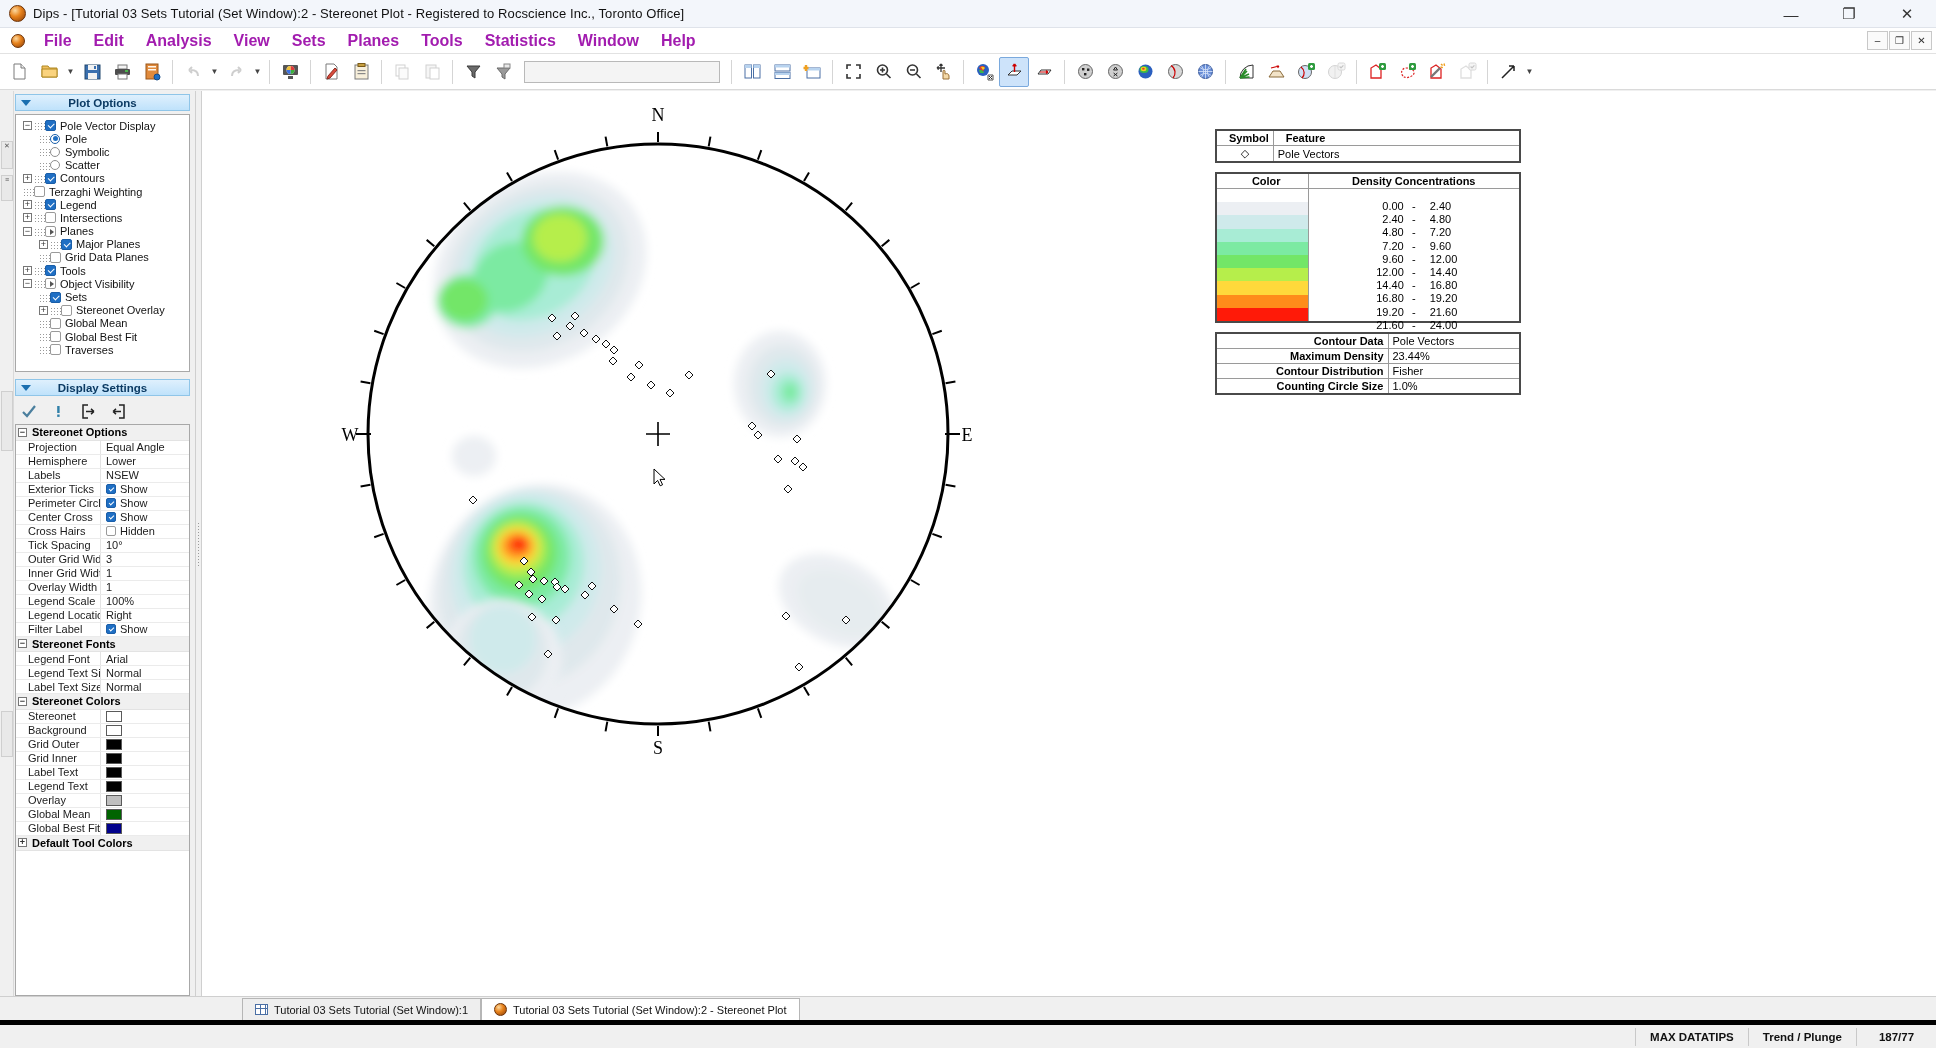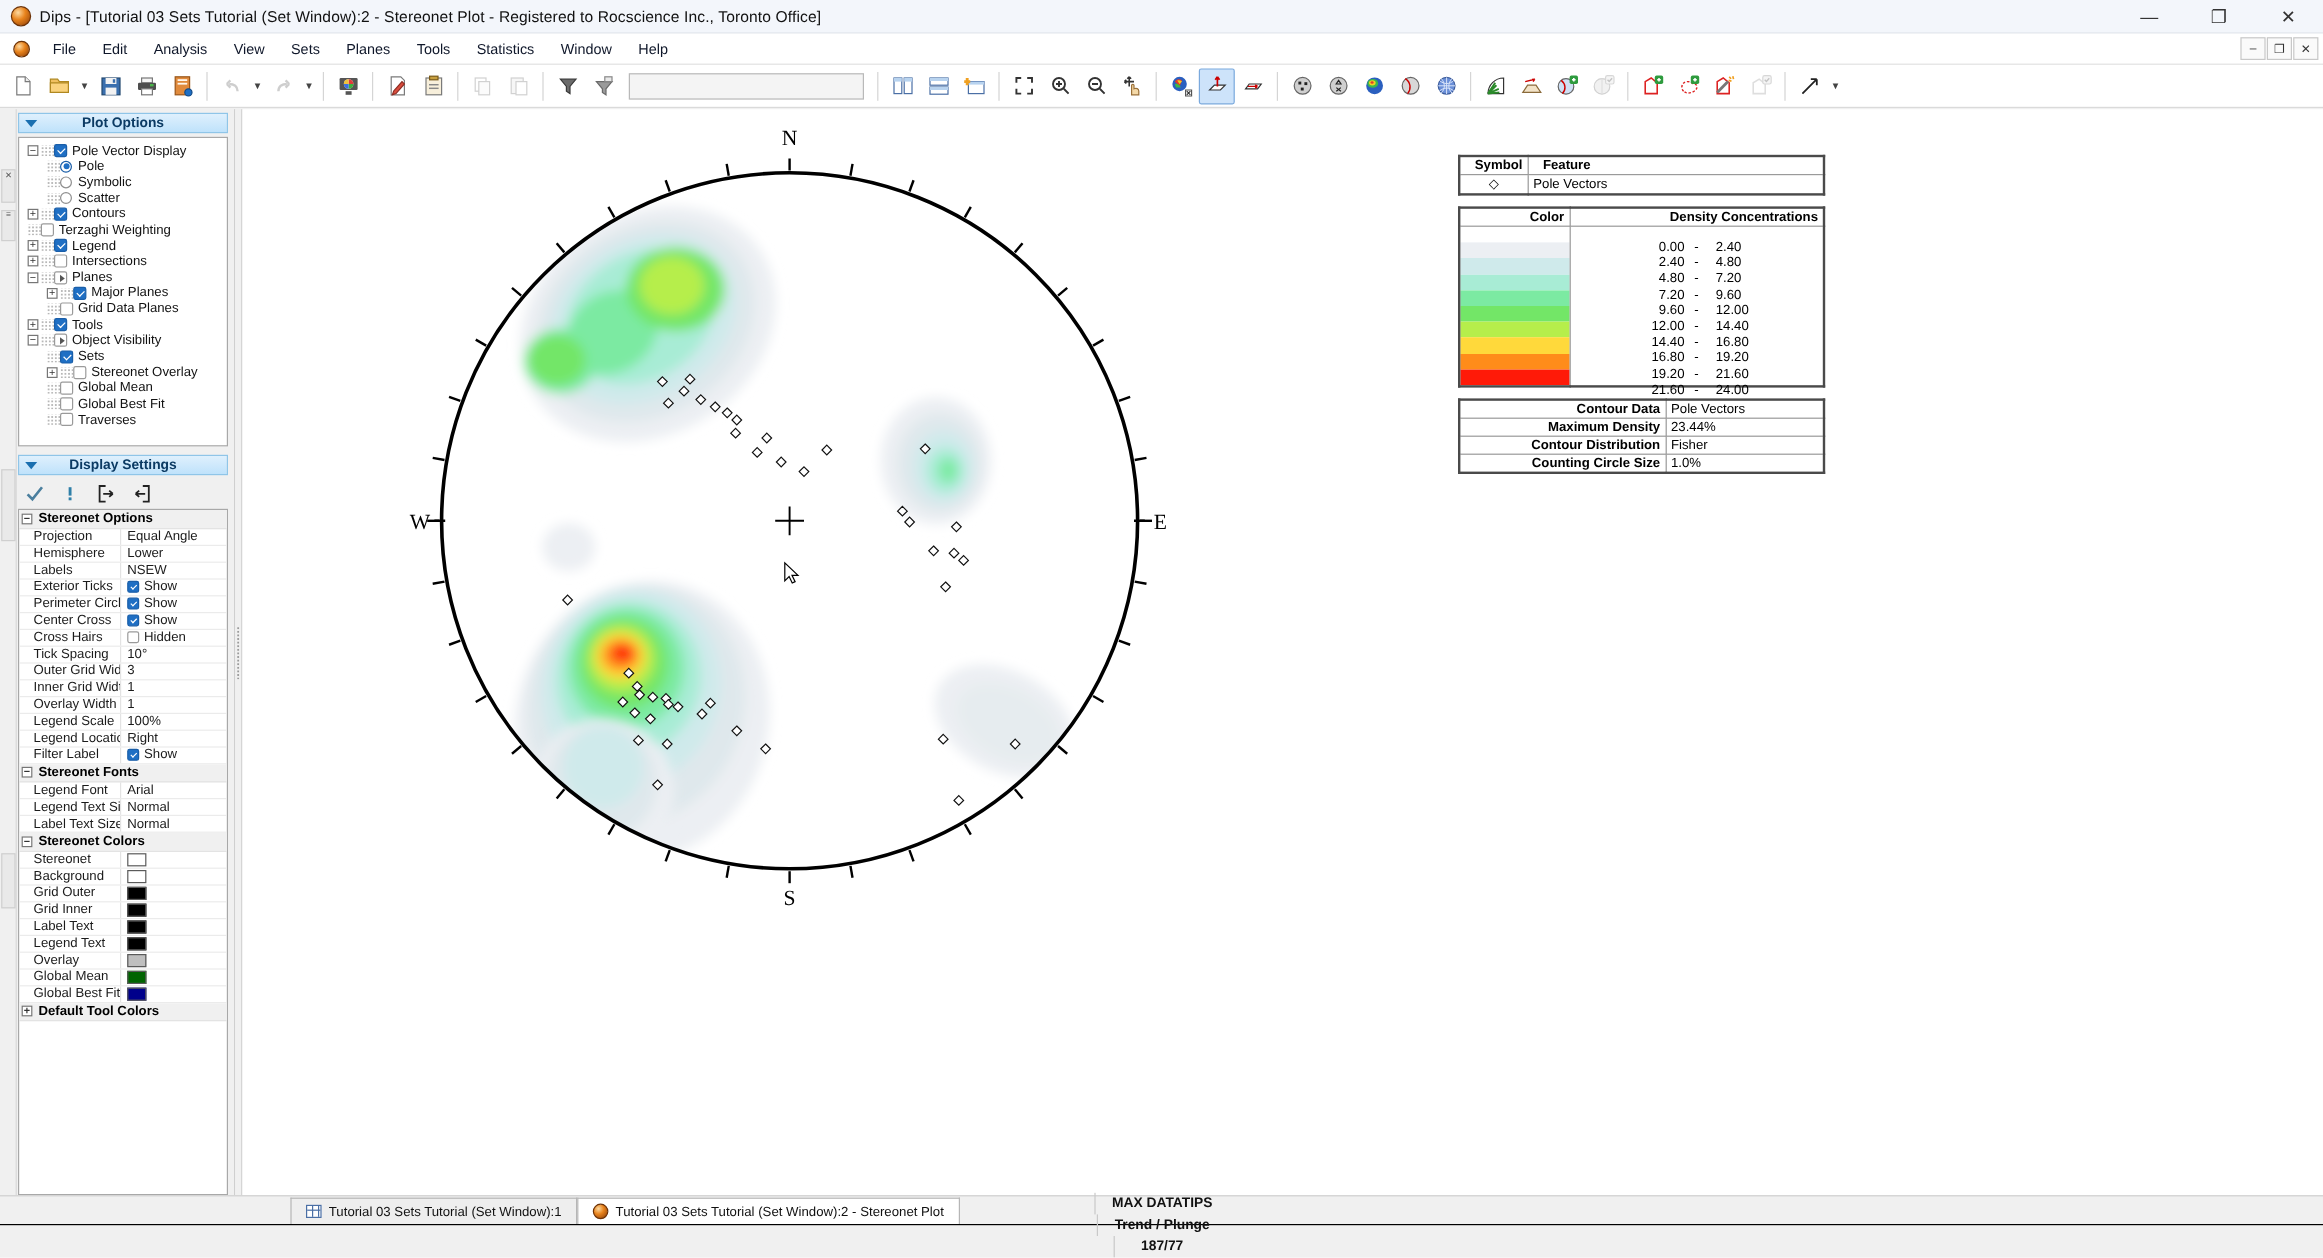--- a/index.html
+++ b/index.html
@@ -34,21 +34,21 @@
   
   .menubar {
     height:26px; background:#fff; border-bottom:1px solid #e2e2e2;
     display:flex; align-items:center; position:relative;
   }
   .menubar .mdi-icon {
     width:14px;height:14px;margin:0 8px 0 11px;border-radius:50%;
     background:radial-gradient(circle at 34% 30%, #fcd9a0 0%, #e8831c 42%, #8a3c08 100%);
     border:1px solid #6d3206;
   }
-  .menu-item { padding:3px 11px; font-size:12px; color:#0f172a; cursor:default; }
+  .menu-item { padding:3px 11px; font-size:16px; color:#a21caf; cursor:default;font-weight:bold; }
   .mdi-btns { position:absolute; right:4px; top:3px; display:flex; gap:1px; }
   .mdi-btn {
     width:21px;height:19px;border:1px solid #c8c8c8;background:#fafafa;
     display:flex;align-items:center;justify-content:center;font-size:10px;color:#333;
   }
 
   
   .toolbar {
     height:36px; background:#fff; border-bottom:1px solid #dadada;
     display:flex; align-items:center; padding:0 4px; gap:0px;
@@ -179,21 +179,21 @@
   .canvas { flex:1 1 auto; background:#fff; position:relative; overflow:hidden; }
 
   
   .legend-wrap { position:absolute; left:1013px; top:38px; width:306px; }
   table.lt { border-collapse:collapse; width:100%; background:#fff;
              border:2px solid #4a4a4a; font-size:11px; margin-bottom:9px; }
   table.lt td, table.lt th { border:1px solid #9a9a9a; padding:1px 4px; }
   .lt .hdr { font-weight:bold;padding-left:12px; }
   .sym-cell { width:56px; text-align:center; }
   .kv-key { text-align:right; font-weight:bold; width:172px; padding-right:5px; }
-  .dens-hdr { text-align:right; font-weight:bold; }
+  .dens-hdr { text-align:center; font-weight:bold; }
   .swatch-col { width:92px; padding:0 !important; }
   .dens-vals { text-align:center; font-variant-numeric:tabular-nums; }
   .dv { display:inline-block; width:44px; text-align:right;margin-top:11px; }
   .dd { display:inline-block; width:20px; text-align:center; }
   .cswatch { width:100%; height:13.2px; display:block; }
 
   
   .tabbar {
     position:absolute;left:0;right:0;bottom:28px;height:24px;background:#f0f0f0;
     border-top:1px solid #cfcfcf; display:flex; align-items:flex-end; padding-left:242px;
@@ -211,21 +211,21 @@
     background-position:0 3px, 4px 0, 8.5px 0;
     background-repeat:no-repeat;
   }
   .tab-dot {
     width:13px;height:13px;border-radius:50%;
     background:radial-gradient(circle at 34% 30%, #fcd9a0 0%, #e8831c 42%, #8a3c08 100%);
     border:1px solid #6d3206;
   }
   .statusbar {
     position:absolute;left:0;right:0;bottom:0;height:28px;background:#f0f0f0;
-    border-top:1px solid #000000;display:flex;align-items:center;justify-content:flex-end;flex-direction:column;
+    border-top:5px solid #000000;display:flex;align-items:center;justify-content:flex-end;
   }
   .sb-cell { padding:0 14px;font-size:11.5px;font-weight:bold;color:#111;
              border-left:1px solid #c9c9c9;line-height:18px; }
 </style>
 </head>
 <body>
 
 <div class="titlebar">
   <div class="app-icon"></div>
   <div class="title-text">Dips - [Tutorial 03 Sets Tutorial (Set Window):2 - Stereonet Plot - Registered to Rocscience Inc., Toronto Office]</div>

